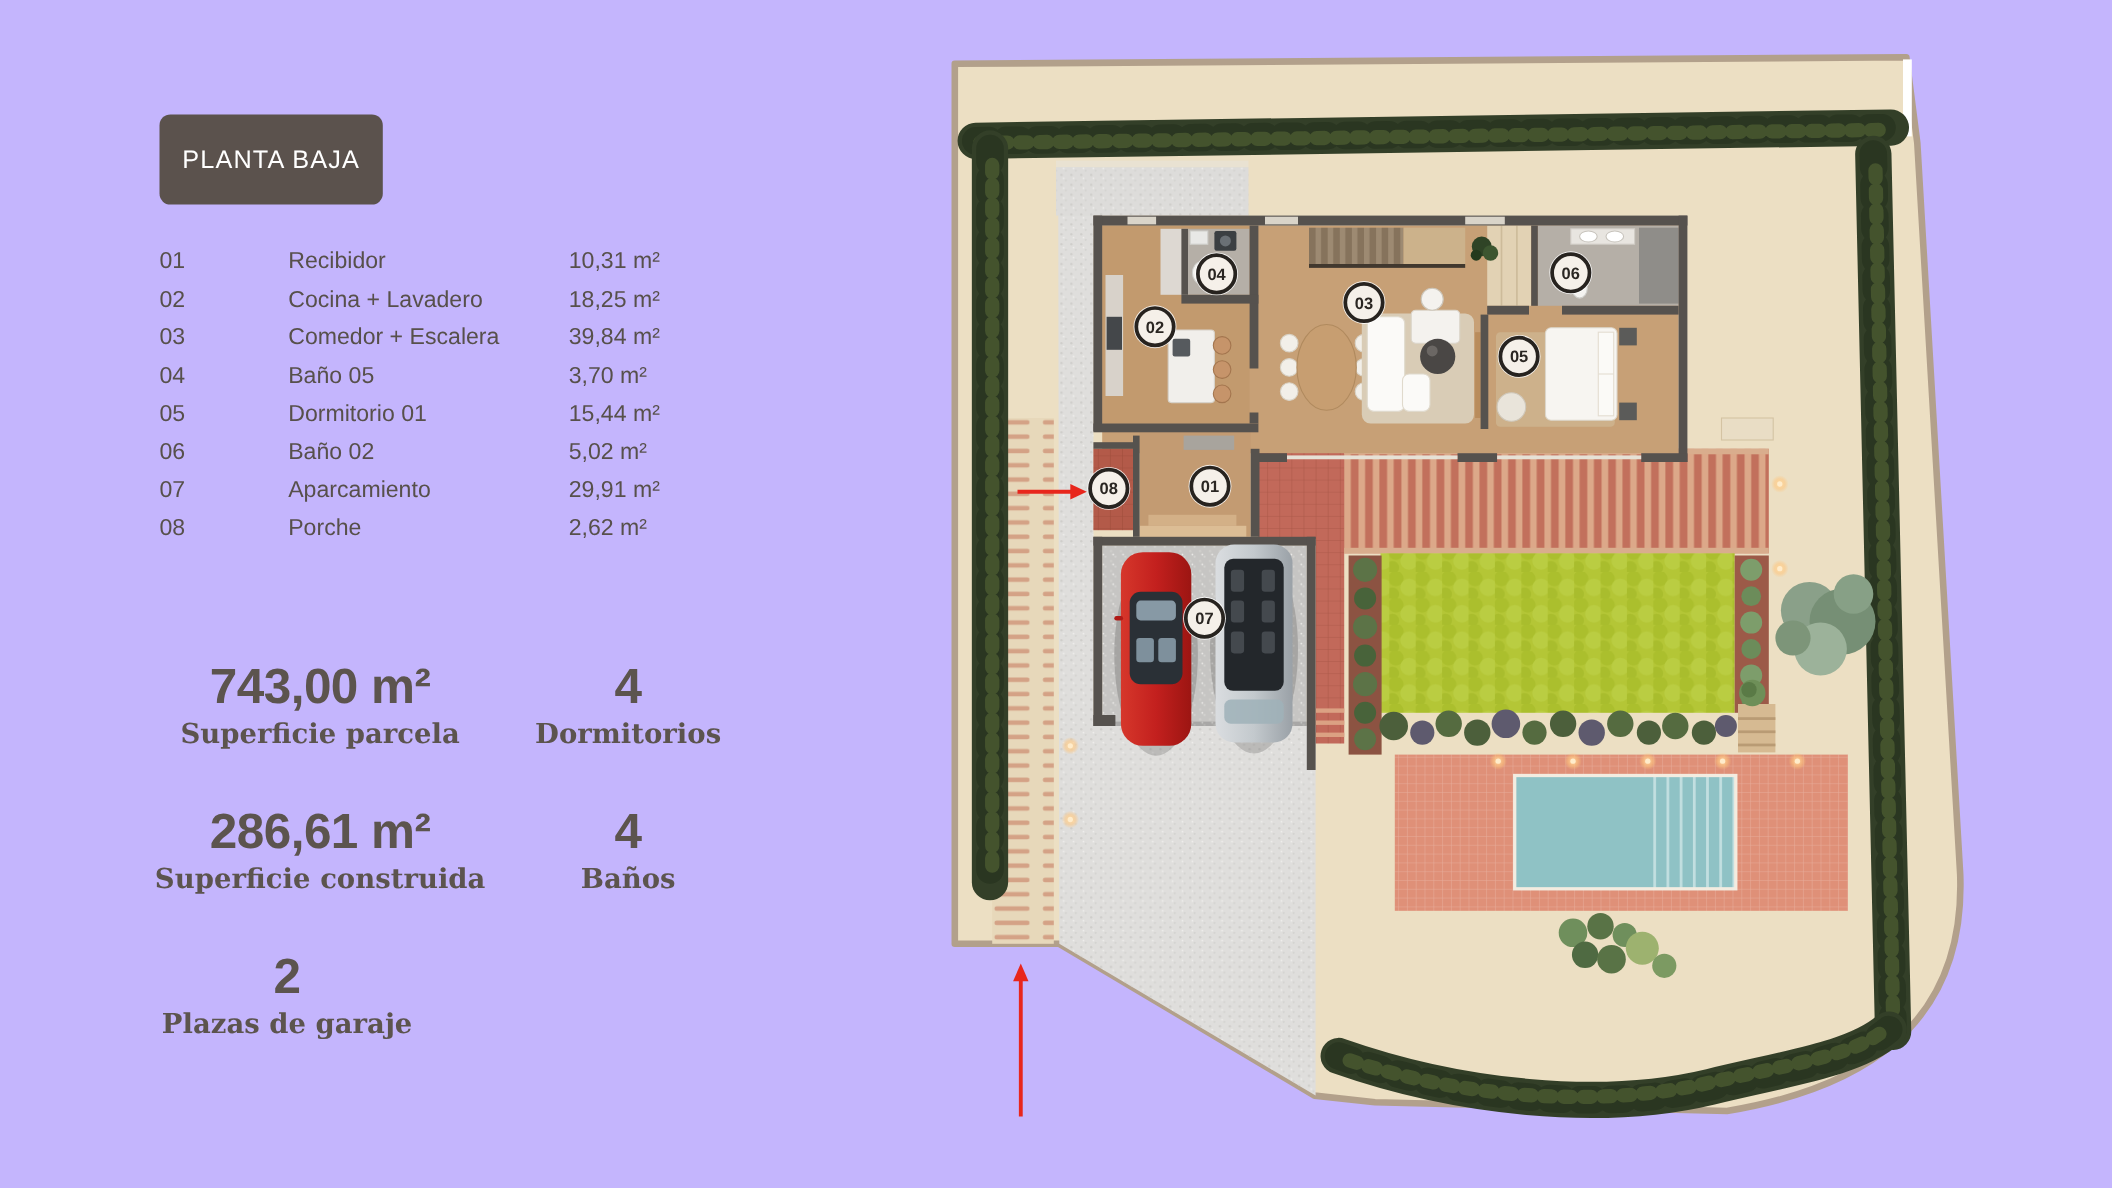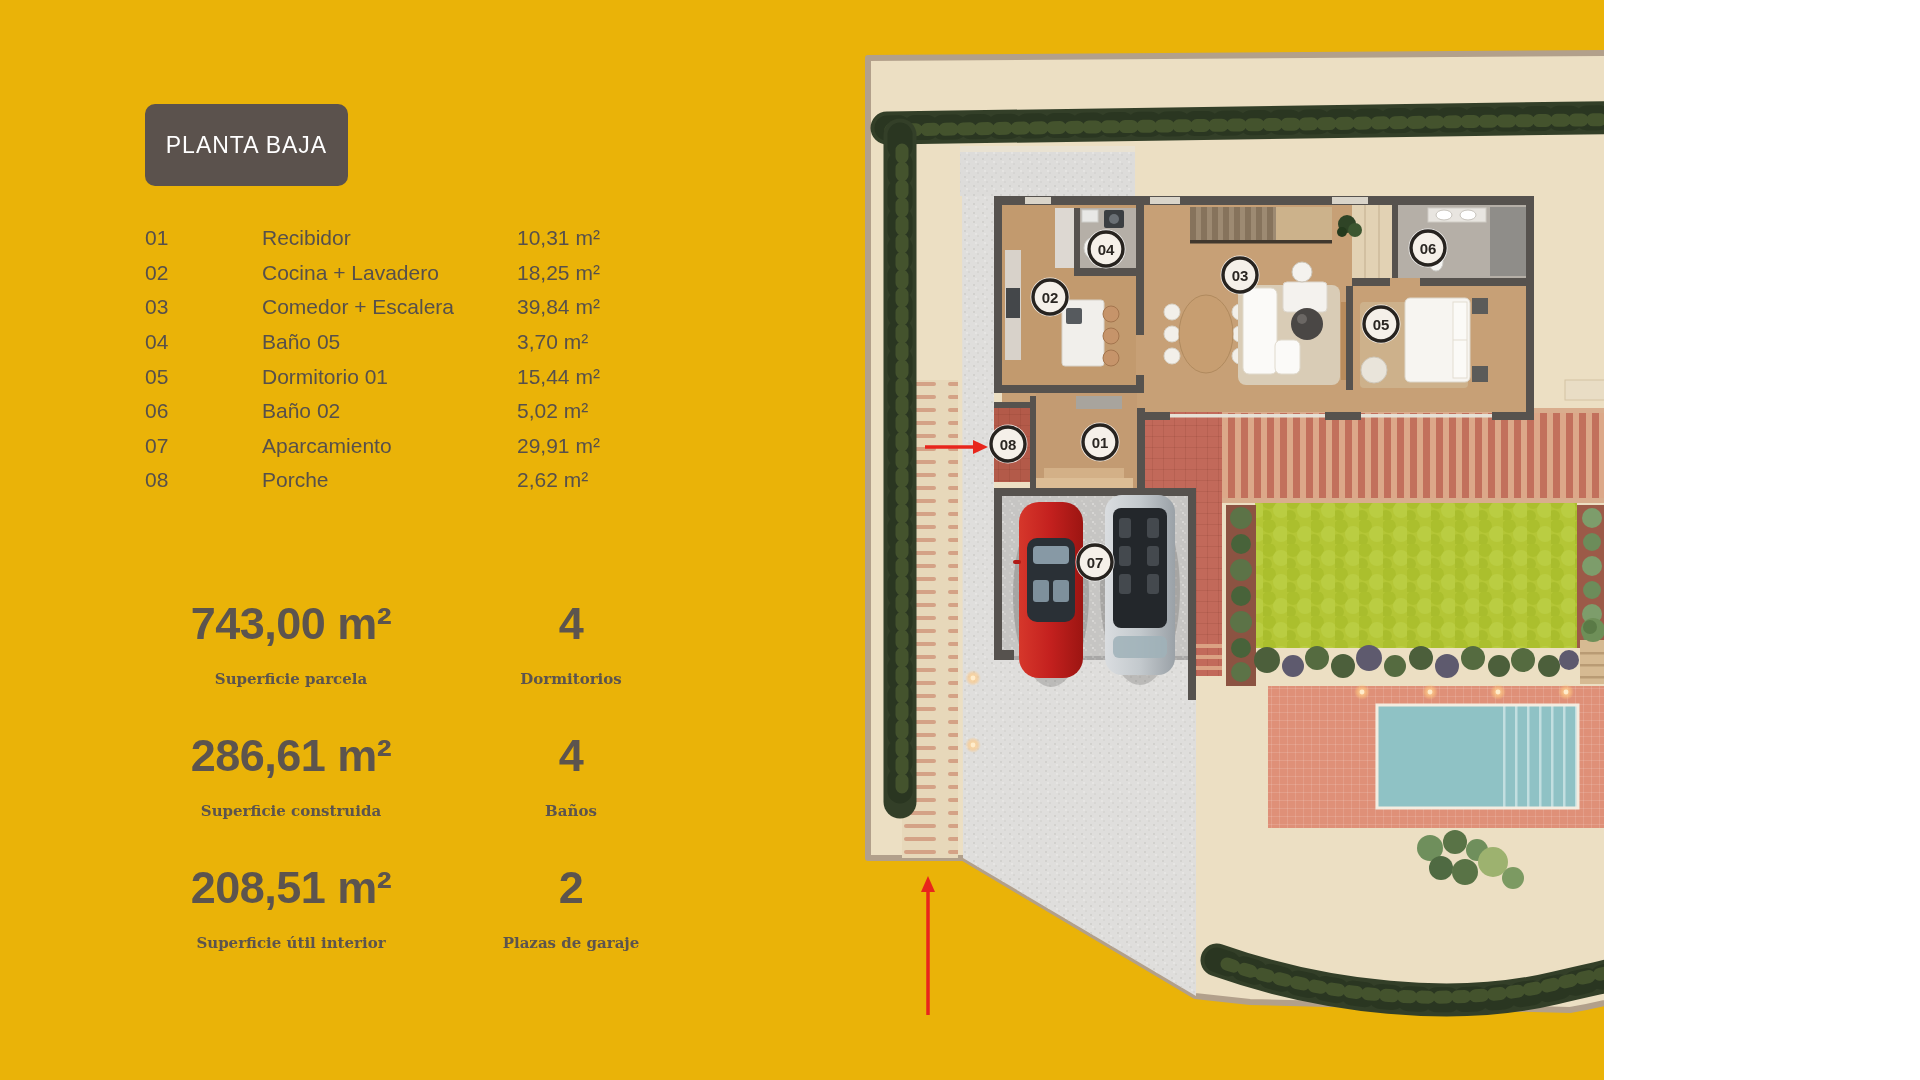--- a/index.html
+++ b/index.html
@@ -1,32 +1,32 @@
 <!DOCTYPE html>
 <html><head>
 <meta charset="utf-8">
 <style>
   html,body{margin:0;padding:0;background:#ffffff;}
-  .canvas{position:relative;width:1604px;height:1080px;background:#eab308;overflow:hidden;
+  .canvas{position:relative;width:1920px;height:1080px;background:#c4b5fd;overflow:hidden;
           font-family:"Liberation Sans",sans-serif;color:#57504b;}
 
   
   .badge{position:absolute;left:145px;top:104px;width:203px;height:82px;background:#5b524d;
          border-radius:10px;display:flex;align-items:center;justify-content:center;
          color:#ffffff;font-size:23px;letter-spacing:1px;}
   .legend{position:absolute;left:145px;top:221px;width:540px;}
   .legend-row{display:grid;grid-template-columns:117px 255px 1fr;height:34.6px;
               align-items:center;font-size:21px;color:#57504b;}
   .legend-area{}
   .stats{position:absolute;left:136px;top:575px;width:565px;color:#5c544e;}
   .stats-row{display:flex;height:132px;box-sizing:border-box;padding-top:26px;align-items:flex-start;}
   .stat-main{width:310px;text-align:center;}
   .stat-side{width:250px;text-align:center;}
   .stat-value{font-size:45px;font-weight:700;line-height:1;letter-spacing:-0.5px;}
-  .stat-label{font-family:"DejaVu Serif",serif;font-weight:700;font-size:15px;margin-top:24px;}
+  .stat-label{font-family:"DejaVu Serif",serif;font-weight:700;font-size:25px;margin-top:6px;}
 
   
   .plan{position:absolute;left:855px;top:40px;width:950px;height:1020px;}
   .plot-outline{stroke-width:6;stroke-linejoin:round;}
   .hedge-base{stroke:#333f28;stroke-width:33;fill:none;stroke-linecap:round;}
   .hedge-mid{stroke:#2a3621;stroke-width:25;fill:none;stroke-linecap:round;stroke-dasharray:12 16;}
   .hedge-hi{stroke:#47572f;stroke-width:13;fill:none;stroke-linecap:round;stroke-dasharray:7 11;opacity:.9;}
   .wall{fill:#56524e;}
   .marker circle.ring{fill:#f5f0e9;stroke:#27231f;stroke-width:3.4;}
   .marker circle.halo{fill:#ffffff;opacity:.85;}
@@ -99,24 +99,20 @@
       <div class="stat-main">
         <div class="stat-value">286,61 m²</div>
         <div class="stat-label">Superficie construida</div>
       </div>
       <div class="stat-side">
         <div class="stat-value">4</div>
         <div class="stat-label">Baños</div>
       </div>
     </div>
     <div class="stats-row">
-      <div class="stat-main">
-        <div class="stat-value">208,51 m²</div>
-        <div class="stat-label">Superficie útil interior</div>
-      </div>
       <div class="stat-side">
         <div class="stat-value">2</div>
         <div class="stat-label">Plazas de garaje</div>
       </div>
     </div>
   </div>
 
   <div class="plan">
   <svg viewBox="0 0 950 1020" width="950" height="1020">
     <defs>

